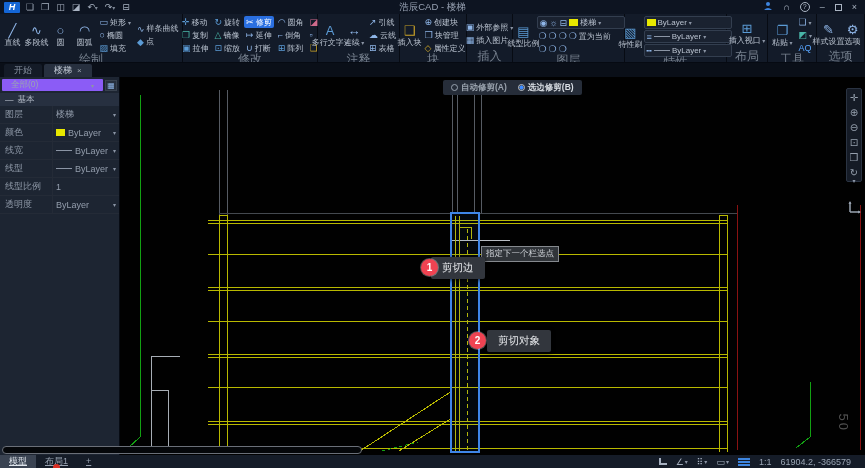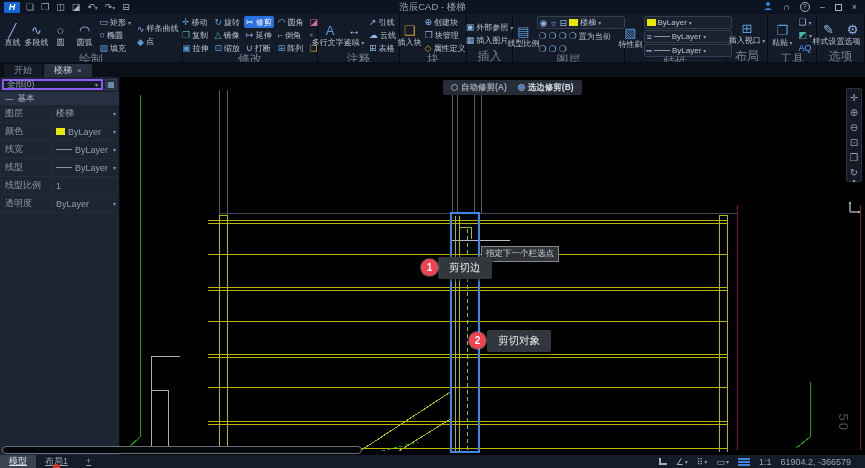--- a/index.html
+++ b/index.html
@@ -43,21 +43,21 @@
   .doc-tab { height:13px; padding:0 10px; font-size:9px; line-height:13px; color:#8791a0; background:#141b27; border-radius:2px 2px 0 0; display:flex; align-items:center; gap:5px; }
   .doc-tab.active { background:#27303f; color:#c5cdd8; }
   .doc-tab .close { font-size:8px; color:#9aa3ae; }
 
   
   #main { position:relative; height:378px; display:flex; }
 
   
   #props { width:120px; background:#1d2532; border-right:1px solid #070b13; font-size:9px; }
   #props-top { display:flex; align-items:center; gap:2px; padding:2px; }
-  #props-filter { flex:1; height:11px; background:#151c28; border:2px solid #8b5cf6; border-radius:1px; color:#9aa4b2; font-size:8.5px; display:flex; align-items:center; padding:0 3px; }
+  #props-filter { flex:1; height:11px; background:#151c28; border:6px solid #8b5cf6; border-radius:1px; color:#9aa4b2; font-size:8.5px; display:flex; align-items:center; padding:0 3px; }
   #props-filter .dd { margin-left:auto; }
   #quick-select-btn { width:12px; height:11px; background:#27303e; border:1px solid #39424f; color:#8fb6e8; font-size:8px; text-align:center; line-height:10px; }
   #props-section { height:13px; background:#273040; color:#aeb6c2; display:flex; align-items:center; gap:4px; padding:0 5px; font-size:8.5px; }
   .prop-row { height:18px; display:flex; align-items:center; border-bottom:1px solid #242b37; }
   .prop-label { width:52px; padding-left:5px; color:#8d97a6; flex:none; }
   .prop-value { flex:1; display:flex; align-items:center; gap:3px; color:#949ead; padding:0 3px; border-left:1px solid #242b37; height:100%; }
   .prop-value .dd { margin-left:auto; }
 
   
   #canvas { position:relative; flex:1; background:#010101; overflow:hidden; }
@@ -546,21 +546,21 @@
         </span>
         <span class="radio-opt selected">
           <span class="radio-dot"></span>
           <span>选边修剪(B)</span>
         </span>
       </div>
 
       <div id="cmd-tooltip">指定下一个栏选点</div>
 
       <div class="marker-circle" style="left:301px;top:182px;">1</div>
-      <div class="marker-label" style="left:318px;top:180px;">剪切边</div>
+      <div class="marker-label" style="left:311px;top:180px;">剪切边</div>
 
       <div class="marker-circle" style="left:349px;top:255px;">2</div>
       <div class="marker-label" style="left:367px;top:253px;">剪切对象</div>
 
       <div id="nav-toolbar">
           <span class="nav-btn">✛</span>
           <span class="nav-btn">⊕</span>
           <span class="nav-btn">⊖</span>
           <span class="nav-btn">⊡</span>
           <span class="nav-btn">❒</span>

